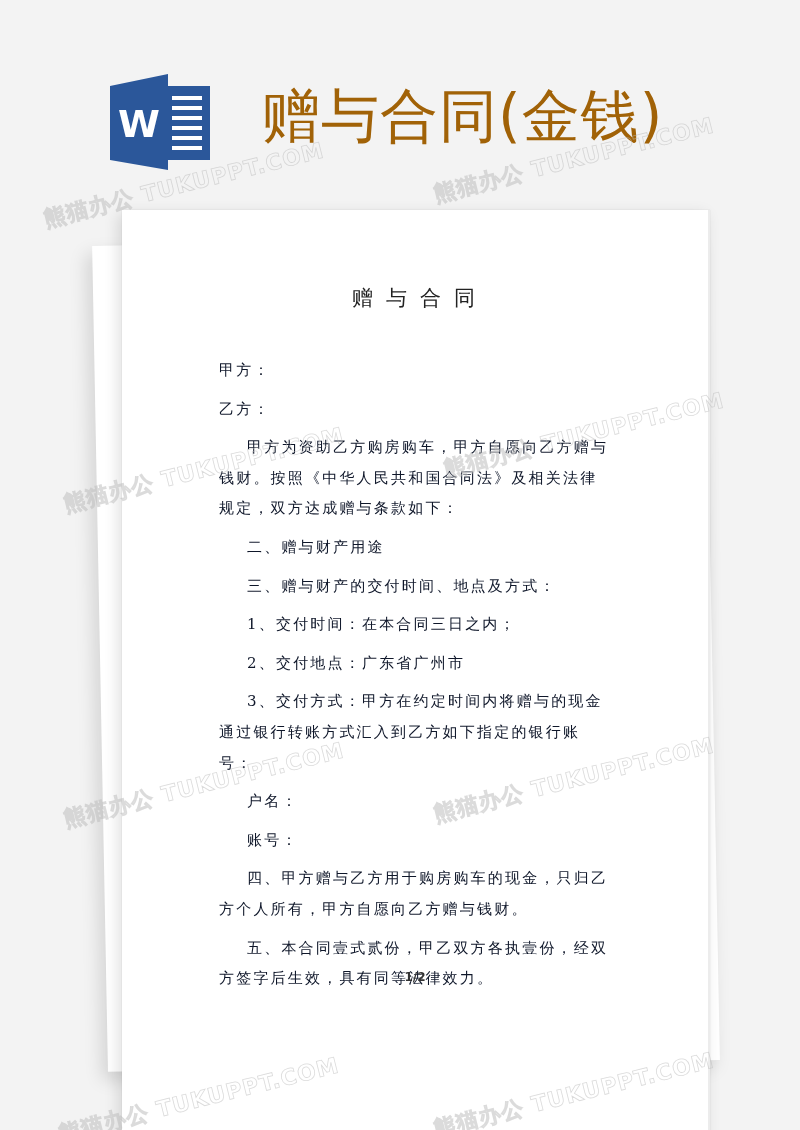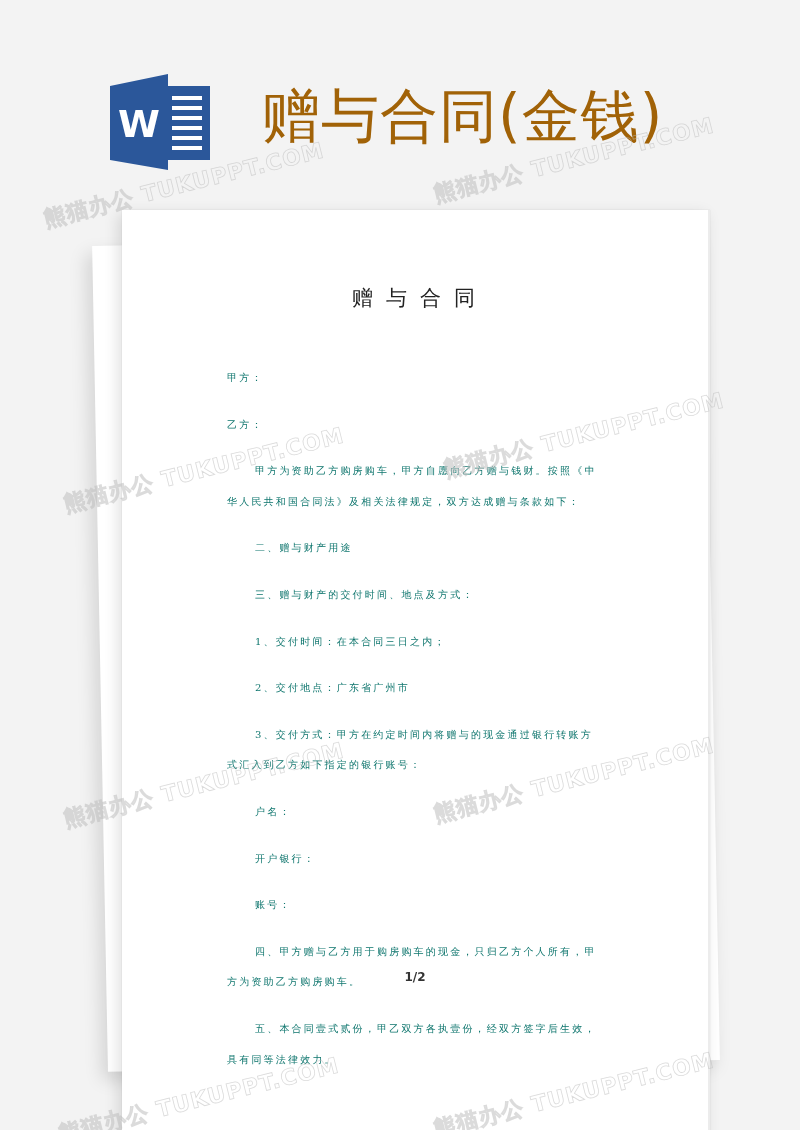--- a/index.html
+++ b/index.html
@@ -36,22 +36,22 @@
     box-shadow: -4px 4px 14px rgba(0,0,0,0.12), 0 0 1px rgba(0,0,0,0.15);
     border-right: 2px solid #ececec;
     z-index: 2;
   }
   .doc-title {
     position: absolute; left: 0; width: 100%; top: 74px; text-align: center;
     font-size: 21px; letter-spacing: 13px; color: #222; padding-left: 10px; box-sizing: border-box;
   }
   .doc-body { position: absolute; left: 89px; top: 137px; width: 408px; }
   .para {
-    font-size: 10px; color: #0f766e; line-height: 30.6px; letter-spacing: 2.2px;
-    margin: 16px; white-space: pre-wrap;
+    font-size: 15px; color: #0f172a; line-height: 30.6px; letter-spacing: 2.2px;
+    margin: 8px; white-space: pre-wrap;
   }
   .para.indent { text-indent: 28px; }
   .page-number {
     position: absolute; left: 0; width: 100%; top: 760px; text-align: center;
     font-family: "DejaVu Sans", "Liberation Sans", sans-serif;
     font-size: 12px; font-weight: bold; color: #333;
   }
 </style>
 </head>
 <body>
@@ -89,19 +89,18 @@
   <div class="doc-body">
     <p class="para">甲方：</p>
     <p class="para">乙方：</p>
     <p class="para indent">甲方为资助乙方购房购车，甲方自愿向乙方赠与钱财。按照《中华人民共和国合同法》及相关法律规定，双方达成赠与条款如下：</p>
     <p class="para indent">二、赠与财产用途</p>
     <p class="para indent">三、赠与财产的交付时间、地点及方式：</p>
     <p class="para indent">1、交付时间：在本合同三日之内；</p>
     <p class="para indent">2、交付地点：广东省广州市</p>
     <p class="para indent">3、交付方式：甲方在约定时间内将赠与的现金通过银行转账方式汇入到乙方如下指定的银行账号：</p>
     <p class="para indent">户名：</p>
-    <p class="para indent">开户银行：</p>
     <p class="para indent">账号：</p>
-    <p class="para indent">四、甲方赠与乙方用于购房购车的现金，只归乙方个人所有，甲方为资助乙方购房购车。</p>
+    <p class="para indent">四、甲方赠与乙方用于购房购车的现金，只归乙方个人所有，甲方自愿向乙方赠与钱财。</p>
     <p class="para indent">五、本合同壹式贰份，甲乙双方各执壹份，经双方签字后生效，具有同等法律效力。</p>
   </div>
   <div class="page-number">1/2</div>
 </div>
 
 </body></html>

